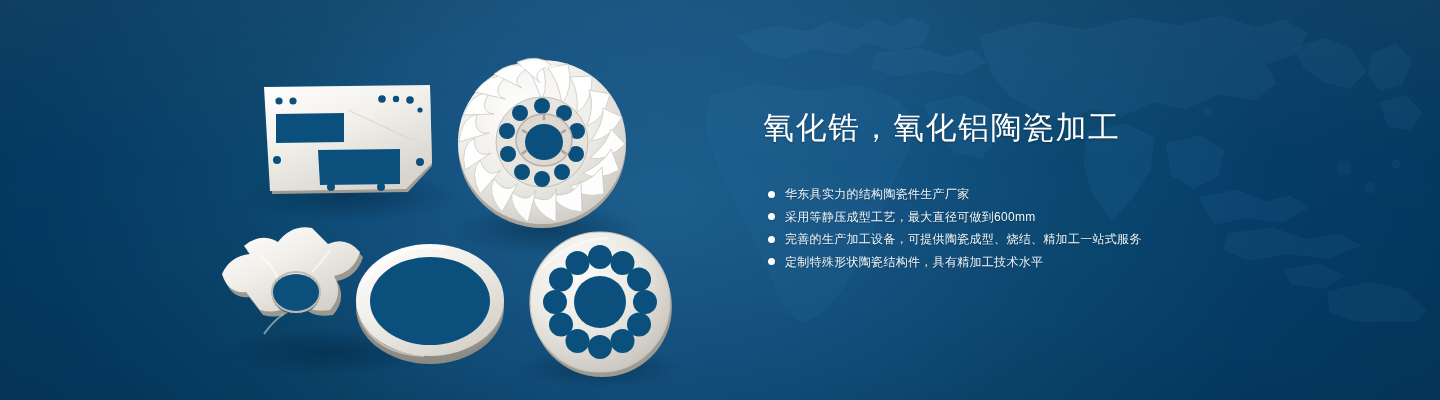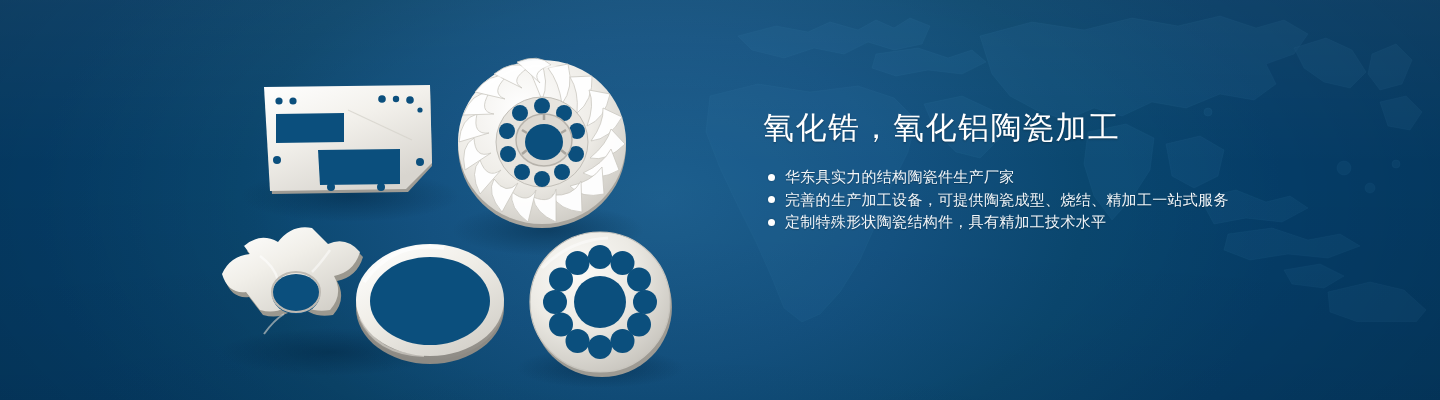--- a/index.html
+++ b/index.html
@@ -51,21 +51,21 @@
     left: 763px;
     top: 108px;
     width: 560px;
   }
   .headline {
     color: #ffffff;
     font-size: 31px;
     letter-spacing: 1.5px;
     line-height: 40px;
     font-weight: 400;
-    margin: 0 0 18px 0;
+    margin: 0 0 35px 0;
     text-shadow: 0 1px 2px rgba(0,0,0,0.30);
     white-space: nowrap;
   }
   .bullets { margin: 0; padding: 0; list-style: none; }
   .bullet-row {
     display: flex;
     align-items: center;
     height: 22.5px;
     margin: 0;
     padding: 0;
@@ -75,21 +75,21 @@
     height: 7px;
     border-radius: 50%;
     background: #ffffff;
     flex: 0 0 auto;
     margin-left: 5px;
     margin-right: 10px;
     box-shadow: 0 0 2px rgba(0,0,0,0.25);
   }
   .bullet-text {
     color: #f2f6f9;
-    font-size: 15px;
+    font-size: 12px;
     line-height: 22.5px;
     letter-spacing: 0.3px;
     white-space: nowrap;
     text-shadow: 0 1px 1px rgba(0,0,0,0.28);
   }
   
   .parts { position: absolute; left: 0; top: 0; width: 740px; height: 400px; }
   .parts svg { display: block; width: 100%; height: 100%; }
 </style>
 </head>
@@ -299,20 +299,24 @@
 
   <div class="text-block">
     <h1 class="headline">氧化锆，氧化铝陶瓷加工</h1>
     <ul class="bullets">
       <li class="bullet-row">
         <span class="bullet-dot"></span>
         <span class="bullet-text">华东具实力的结构陶瓷件生产厂家</span>
       </li>
       <li class="bullet-row">
         <span class="bullet-dot"></span>
+        <span class="bullet-text">采用等静压成型工艺，最大直径可做到600mm</span>
+      </li>
+      <li class="bullet-row">
+        <span class="bullet-dot"></span>
         <span class="bullet-text">完善的生产加工设备，可提供陶瓷成型、烧结、精加工一站式服务</span>
       </li>
       <li class="bullet-row">
         <span class="bullet-dot"></span>
         <span class="bullet-text">定制特殊形状陶瓷结构件，具有精加工技术水平</span>
       </li>
     </ul>
   </div>
 
 </div>

